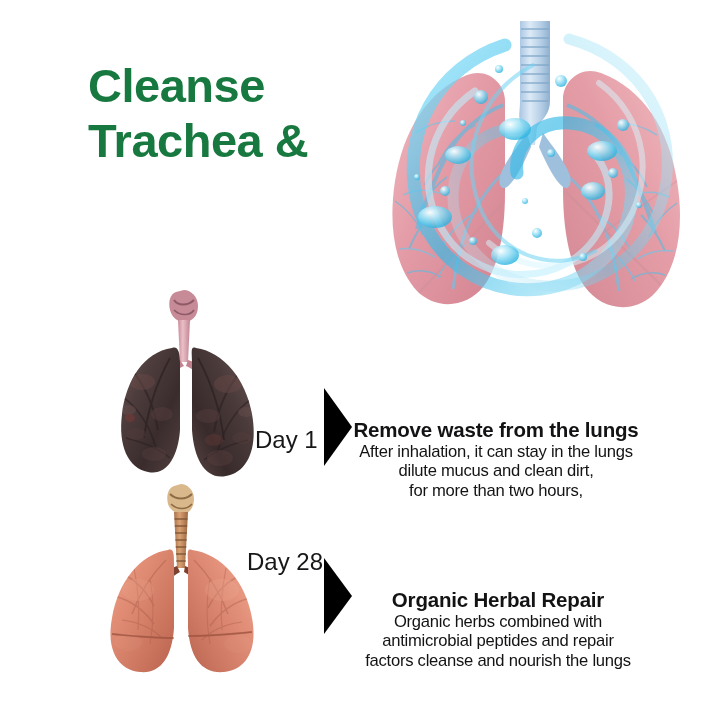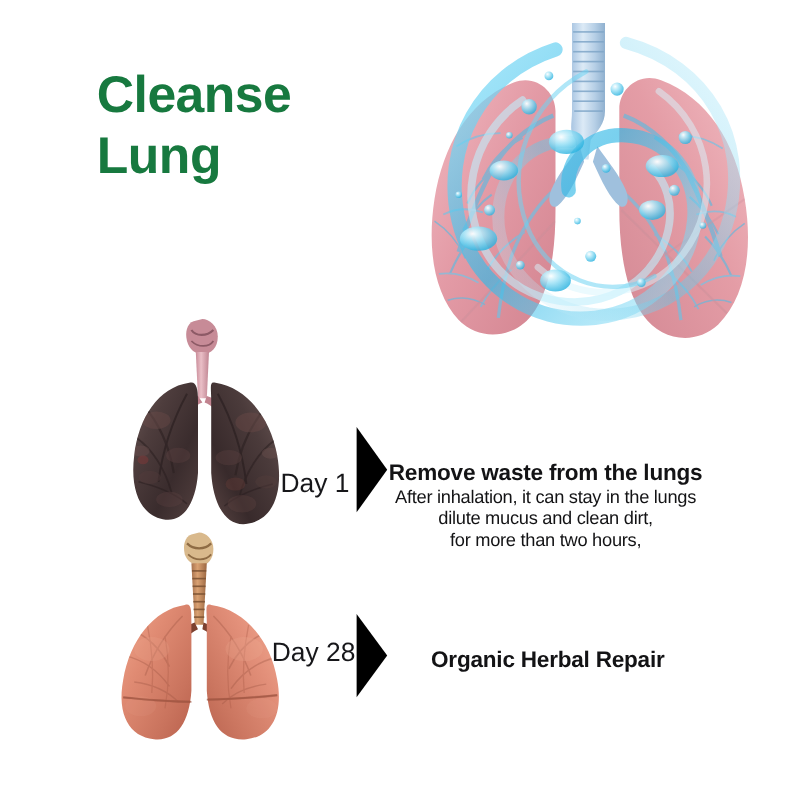--- a/index.html
+++ b/index.html
@@ -30,21 +30,21 @@
   #healthy-lungs{position:absolute;left:88px;top:482px;width:195px;height:195px;}
 
   .day-label{
     position:absolute;
     font-size:24px;
     color:#17171a;
     font-family:"Liberation Sans", sans-serif;
     white-space:nowrap;
   }
   #day1-label{left:255px;top:410px;margin-top:16px;}
-  #day28-label{left:247px;top:580px;}
+  #day28-label{left:247px;top:548px;}
 
   .arrow{position:absolute;}
 
   .text-block{
     position:absolute;
     text-align:center;
     color:#131315;
     margin-top:40px;
   }
   .tb-heading{
@@ -65,21 +65,21 @@
   #block1{left:346px;top:378px;width:300px;}
   #block2{left:350px;top:548px;width:296px;}
 </style>
 </head>
 <body>
 
 <div id="stage">
 
   <div id="title-block" style="color: rgb(23, 121, 63);">
     <span class="tline">Cleanse</span>
-    <span class="tline">Lung</span>
+    <span class="tline">Trachea &amp;</span>
   </div>
 
   <svg id="hero-lungs" viewBox="0 0 365 320">
     <defs>
       <linearGradient id="lungPinkL" x1="0" y1="0" x2="1" y2="1">
         <stop offset="0%" stop-color="#efb3bb"></stop>
         <stop offset="45%" stop-color="#e1939f"></stop>
         <stop offset="100%" stop-color="#cf7a87"></stop>
       </linearGradient>
       <linearGradient id="lungPinkR" x1="1" y1="0" x2="0" y2="1">
@@ -366,15 +366,20 @@
     <div class="tb-heading">Remove waste from the lungs</div>
     <div class="tb-body">
       <span>After inhalation, it can stay in the lungs</span>
       <span>dilute mucus and clean dirt,</span>
       <span>for more than two hours,</span>
     </div>
   </div>
 
   <div class="text-block" id="block2">
     <div class="tb-heading">Organic Herbal Repair</div>
+    <div class="tb-body">
+      <span>Organic herbs combined with</span>
+      <span>antimicrobial peptides and repair</span>
+      <span>factors cleanse and nourish the lungs</span>
+    </div>
   </div>
 
 </div>
 
 </body></html>

